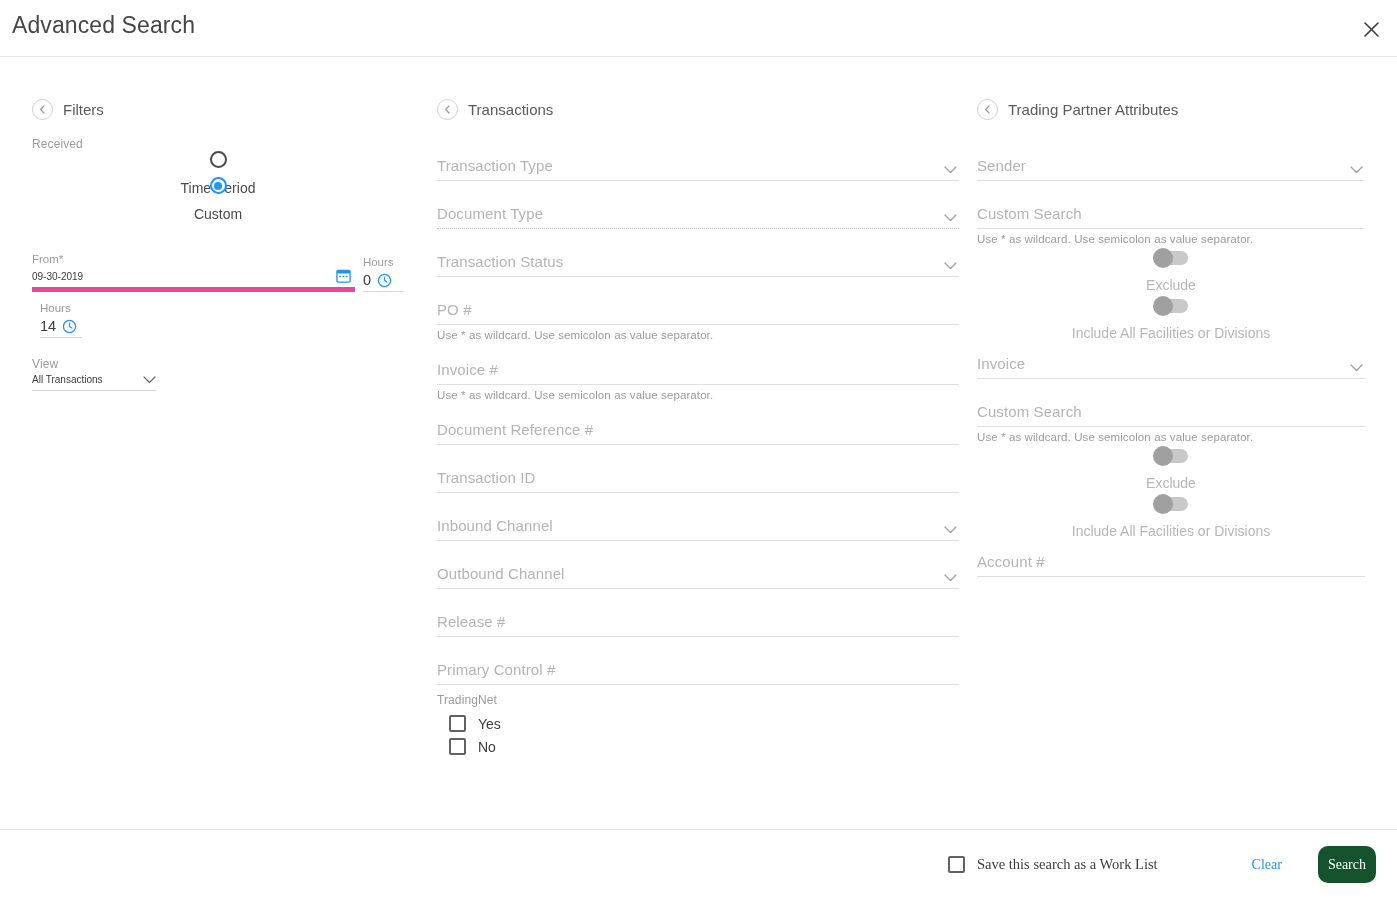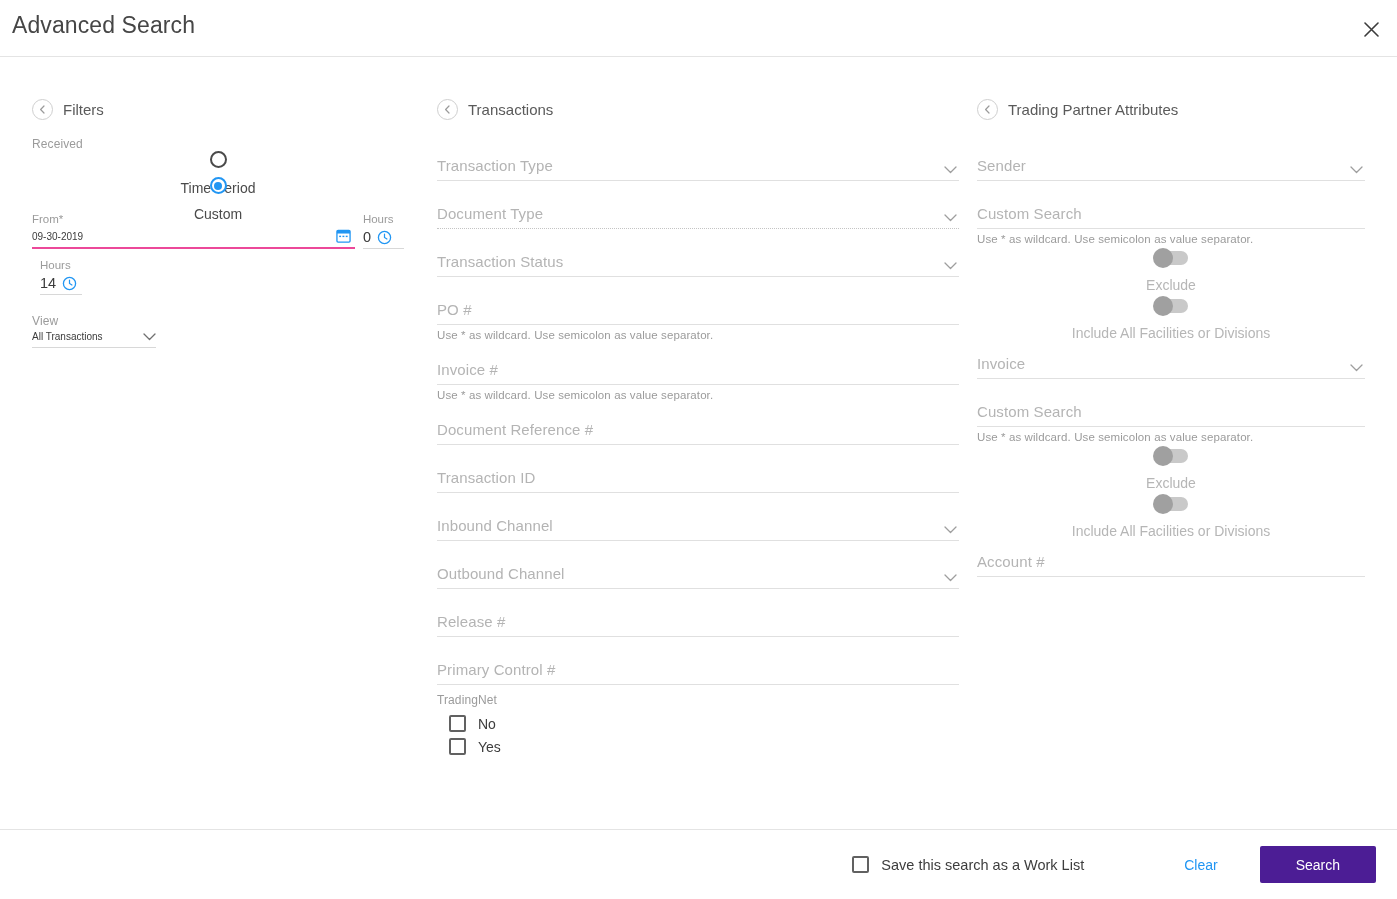--- a/index.html
+++ b/index.html
@@ -103,21 +103,22 @@
   }
   .radio-label { font-size: 14px; color: #4a4a4a; }
 
   .date-block { margin-top: 10px; }
   .date-row {
     display: flex; align-items: flex-end;
     gap: 0;
   }
   .date-main {
     position: relative; width: 330px;
-    border-bottom: 2px solid #ec4899;
+    border-bottom: 5px solid #ec4899;
+    margin-top: 40px;
   }
   .date-caplabel {
     font-size: 11.5px; color: #9b9b9b; height: 16px;
     display: block;
   }
   .req { color: #9b9b9b; }
   .date-val {
     font-size: 10px; color: #3b3b3b;
     padding-bottom: 5px; padding-top: 2px; display: block;
   }
@@ -176,33 +177,33 @@
   }
   .toggle-label { font-size: 14px; color: #b6b6b6; }
 
   
   .footer {
     position: absolute; left: 0; bottom: 0;
     width: 1397px; height: 70px;
     border-top: 1px solid #e4e4e4;
     background: #fff;
     display: flex; align-items: center; justify-content: flex-end;
-    padding-right: 21px; gap: 8px;
+    padding-right: 21px; gap: 2px; font-family: Liberation Serif, serif;
   }
   .footer .cb-row { margin-right: 78px; }
   .footer .cb-label { font-size: 14.5px; color: #3d3d3d; }
   .btn-clear {
     font-size: 14px; color: #2196f3; background: none; border: none;
     cursor: pointer; padding: 8px 14px; font-family: inherit;
     margin-right: 20px;
   }
   .btn-search {
-    background: #4c1d95; color: #fff; border: none;
+    background: #14532d; color: #fff; border: none;
     font-size: 14px; font-family: inherit;
-    padding: 0 36px; height: 37px; border-radius: 2px;
+    padding: 0 10px; height: 37px; border-radius: 10px;
     cursor: pointer;
   }
 </style>
 </head>
 <body>
 
 <div class="page">
 
   <div class="header">
     <div class="header-title">Advanced Search</div>
@@ -386,25 +387,25 @@
     <div class="gap-14"></div>
     <div class="field">
       <span class="ph">Primary Control #</span>
     </div>
 
     <div style="height:8px"></div>
     <div class="small-label">TradingNet</div>
     <div style="height:5px"></div>
     <div class="cb-row" style="padding-left:12px">
       <span class="cbox"></span>
-      <span class="cb-label">No</span>
+      <span class="cb-label">Yes</span>
     </div>
     <div class="cb-row" style="padding-left:12px">
       <span class="cbox"></span>
-      <span class="cb-label">Yes</span>
+      <span class="cb-label">No</span>
     </div>
   </div>
 
   <div class="col col-partner">
 
     <div class="sec-head">
       <span class="back-circle">
         <svg width="9" height="9" viewBox="0 0 9 9" aria-hidden="true">
           <path d="M6 1 L2.6 4.5 L6 8" stroke="#9a9a9a" stroke-width="1.2" fill="none" stroke-linecap="round" stroke-linejoin="round"></path>
         </svg>

